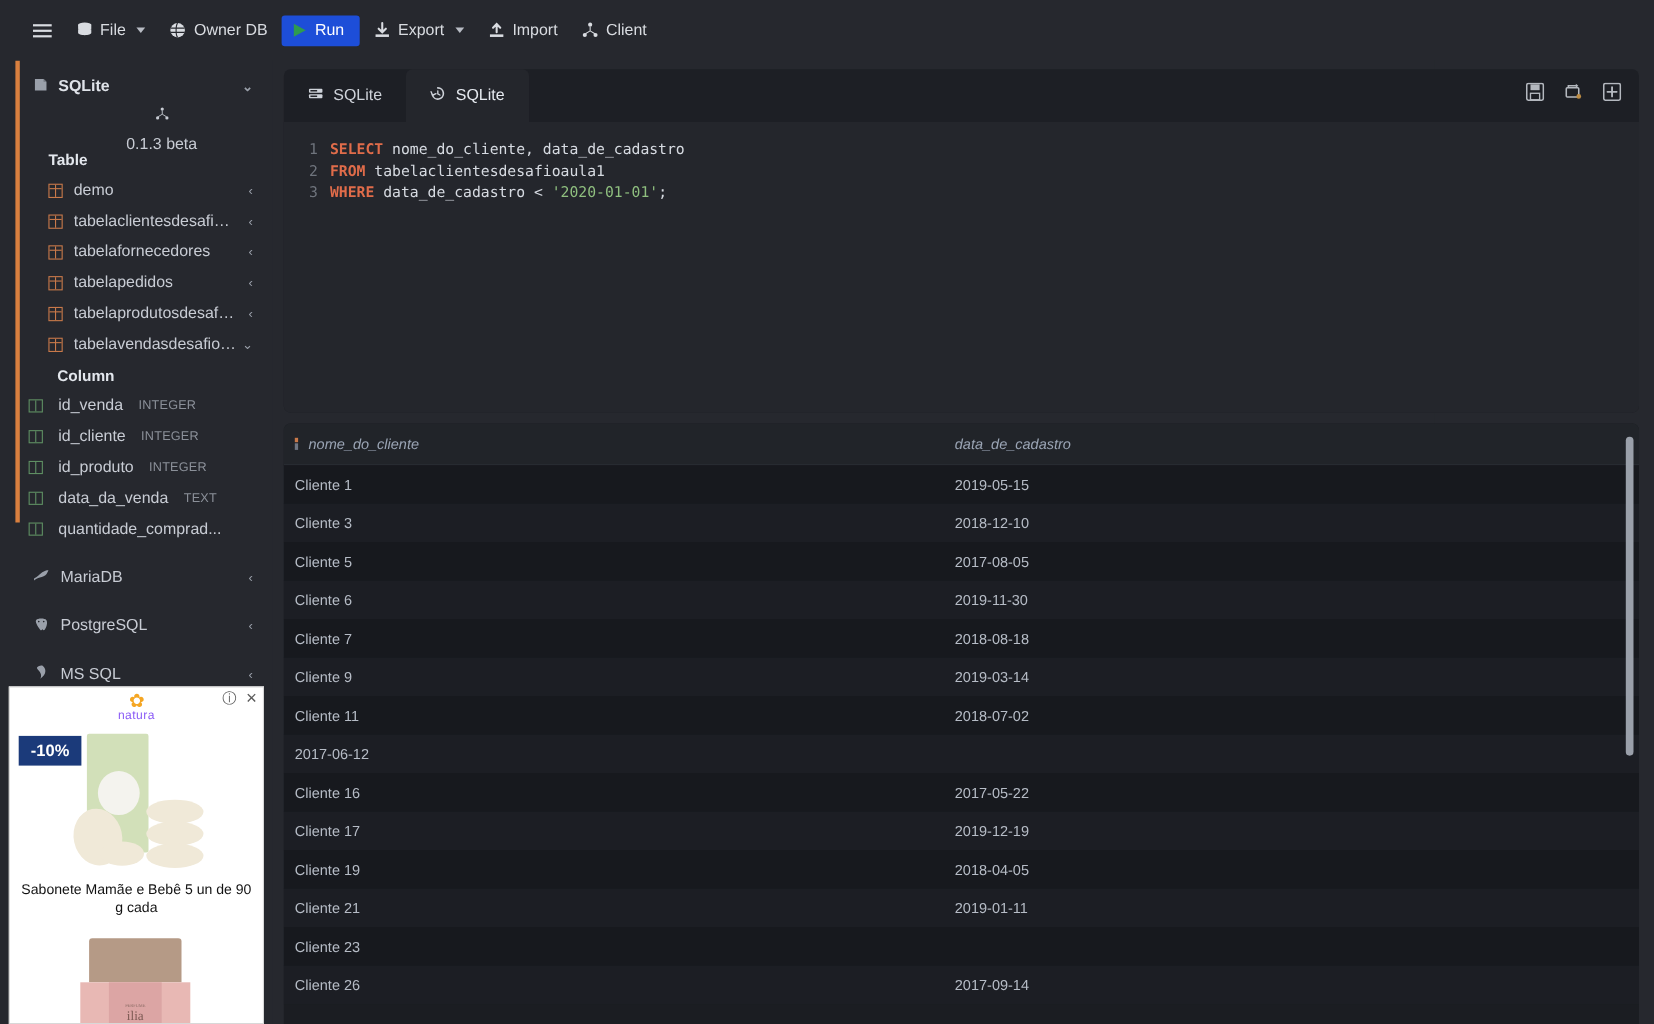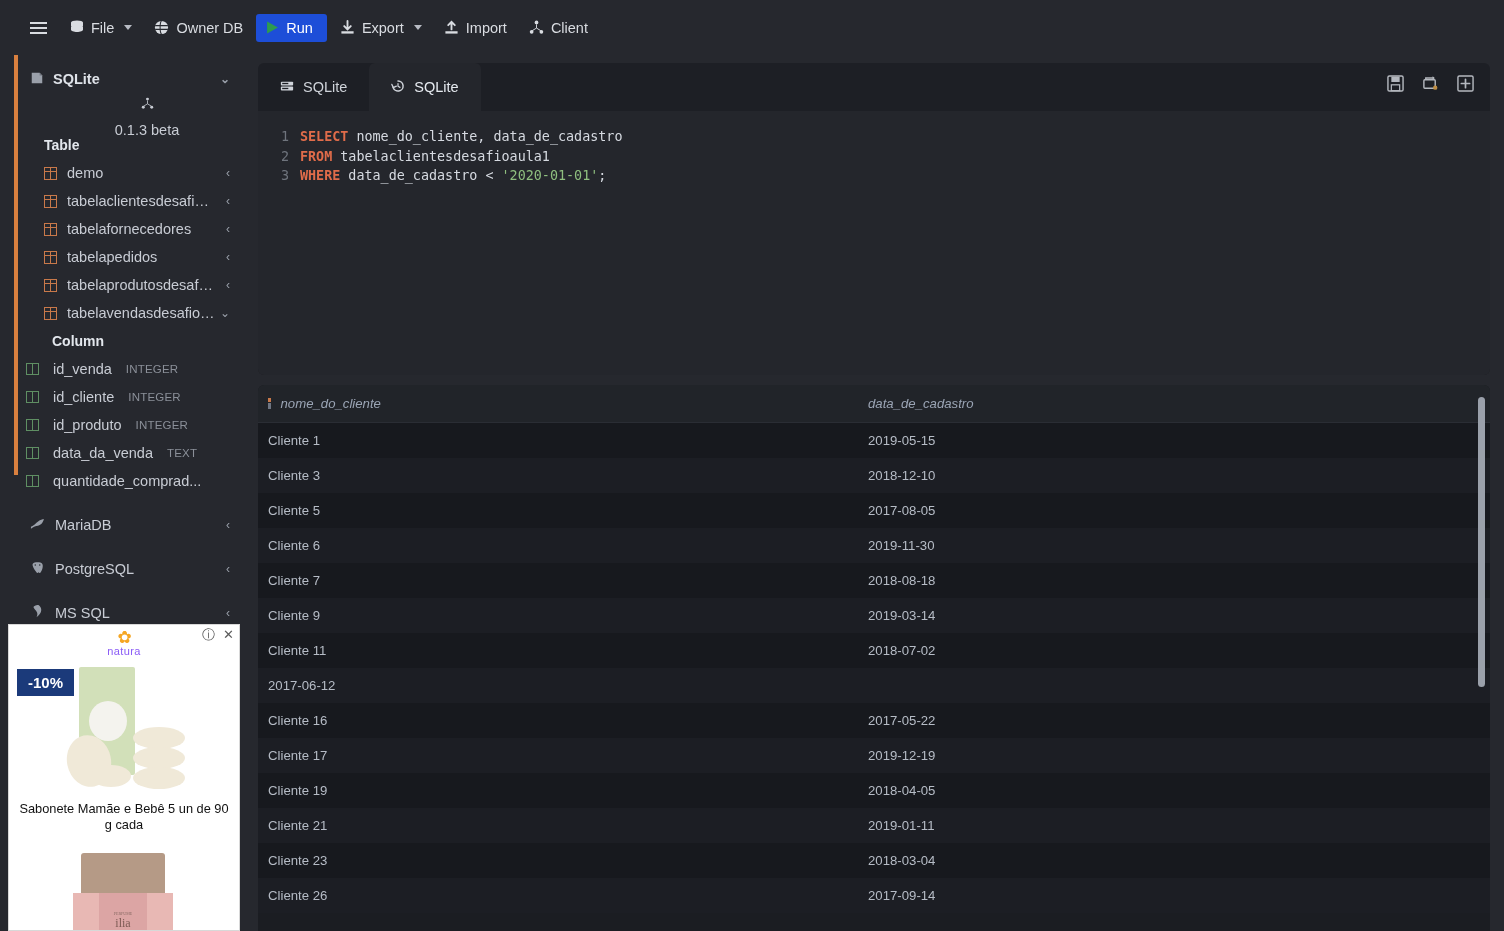--- a/index.html
+++ b/index.html
@@ -571,21 +571,20 @@
         <div class="row">
             <span class="cell c1">Cliente 19</span>
             <span class="cell c2">2018-04-05</span>
           </div>
         <div class="row">
             <span class="cell c1">Cliente 21</span>
             <span class="cell c2">2019-01-11</span>
           </div>
         <div class="row">
             <span class="cell c1">Cliente 23</span>
-            <span class="cell c2">2018-03-04</span>
           </div>
         <div class="row">
             <span class="cell c1">Cliente 26</span>
             <span class="cell c2">2017-09-14</span>
           </div>
       </div>
 
       <div class="vscroll"></div>
 
     </div>

